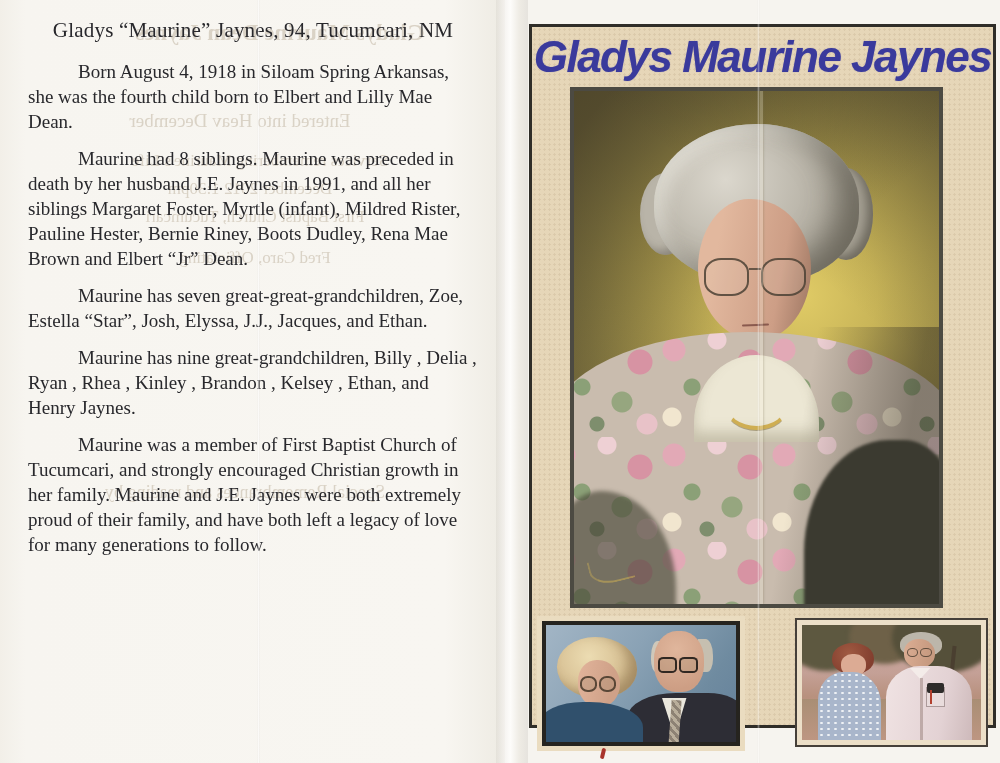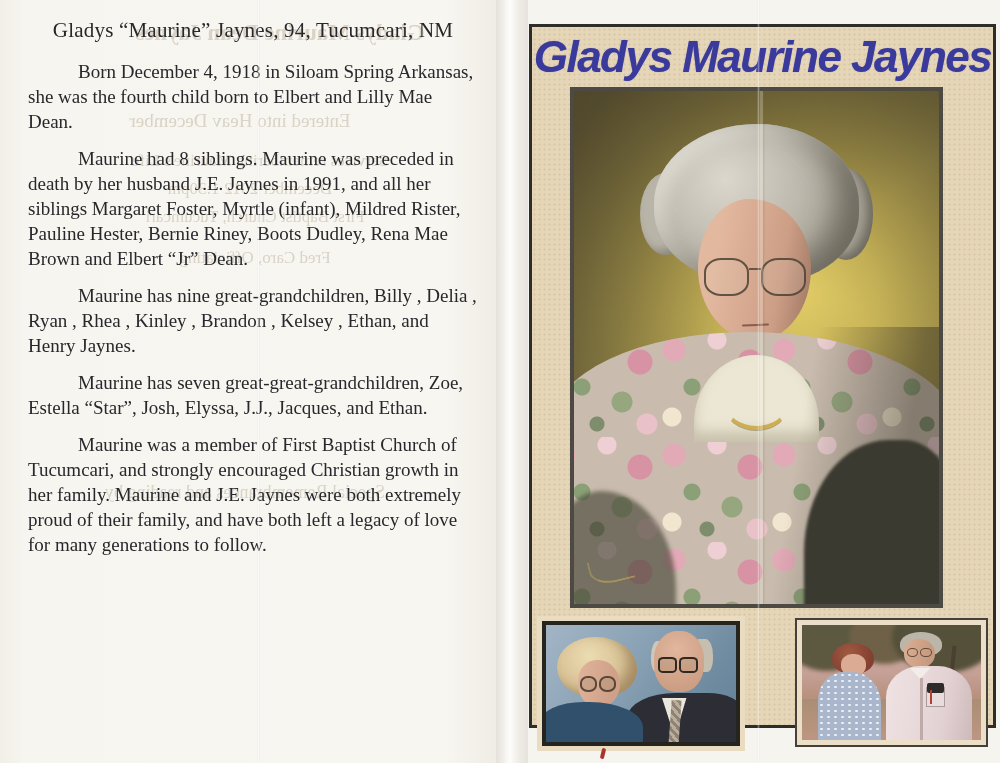--- a/index.html
+++ b/index.html
@@ -236,24 +236,24 @@
     <div class="ghost" style="left:90px; top:20px; width:380px; font-size:23px; font-weight:bold;">Gladys Maurine Dean Jaynes</div>
     <div class="ghost" style="left:40px; top:110px; width:400px; font-size:19px;">Entered into Heav      December</div>
     <div class="ghost" style="left:110px; top:151px; width:300px; font-size:17px;">Services remembering Maurine's Life</div>
     <div class="ghost" style="left:130px; top:179px; width:240px; font-size:17px;">December 2012    1:30pm</div>
     <div class="ghost" style="left:120px; top:207px; width:270px; font-size:17px;">First Baptist Church, Tucumcari</div>
     <div class="ghost" style="left:150px; top:248px; width:210px; font-size:17px;">Fred Caro, Officiating</div>
     <div class="ghost" style="left:55px; top:482px; width:380px; font-size:18px;">Special Remembrances and reading by</div>
 
     <div class="obit">
       <h1 class="obit-heading">Gladys “Maurine” Jaynes, 94, Tucumcari, NM</h1>
-      <p>Born December 4, 1918 in Siloam Spring Arkansas, she was the fourth child born to Elbert and Lilly Mae Dean.</p>
+      <p>Born August 4, 1918 in Siloam Spring Arkansas, she was the fourth child born to Elbert and Lilly Mae Dean.</p>
       <p>Maurine had 8 siblings. Maurine was preceded in death by her husband J.E. Jaynes in 1991, and all her siblings Margaret Foster, Myrtle (infant), Mildred Rister, Pauline Hester, Bernie Riney, Boots Dudley, Rena Mae Brown and Elbert “Jr” Dean.</p>
+      <p>Maurine has seven great-great-grandchildren, Zoe, Estella “Star”, Josh, Elyssa, J.J., Jacques, and Ethan.</p>
       <p>Maurine has nine great-grandchildren, Billy , Delia , Ryan , Rhea , Kinley , Brandon , Kelsey , Ethan, and Henry Jaynes.</p>
-      <p>Maurine has seven great-great-grandchildren, Zoe, Estella “Star”, Josh, Elyssa, J.J., Jacques, and Ethan.</p>
       <p>Maurine was a member of First Baptist Church of Tucumcari, and strongly encouraged Christian growth in her family. Maurine and J.E. Jaynes were both extremely proud of their family, and have both left a legacy of love for many generations to follow.</p>
     </div>
 
     <div class="crease" style="left:257px;"></div>
   </div>
 
   <div class="fold"></div>
 
   <div class="right-page">
     <div class="panel">

